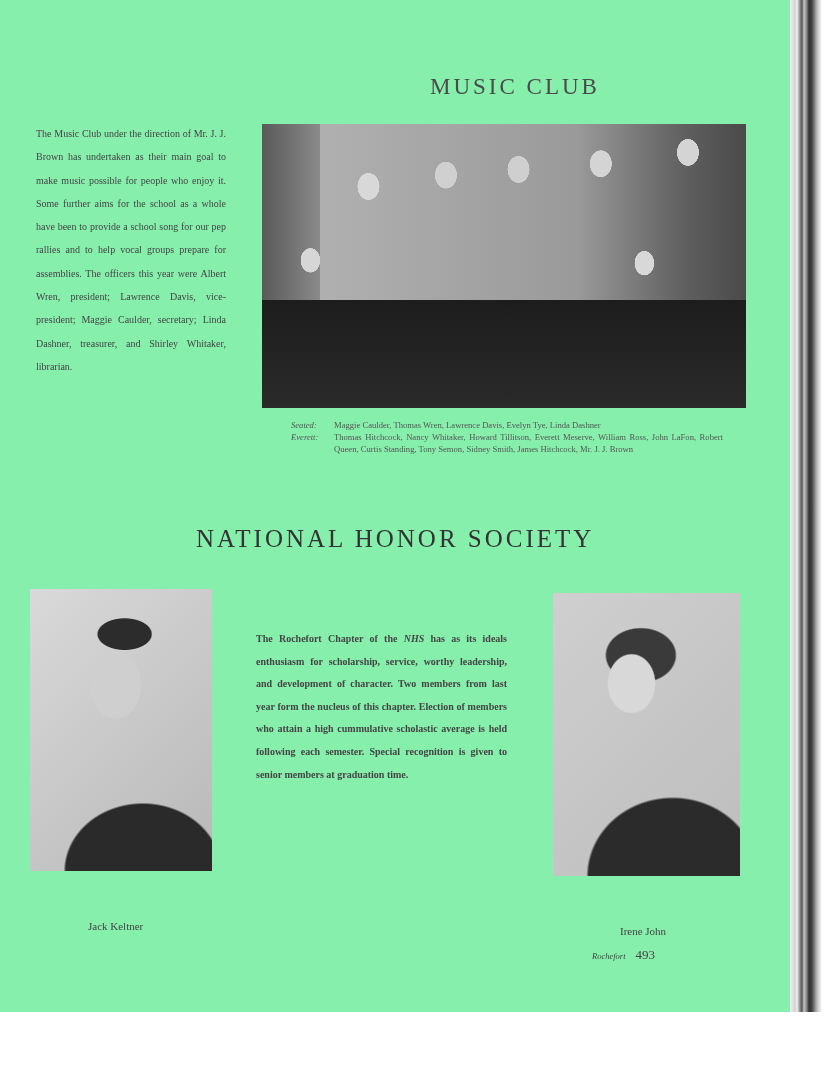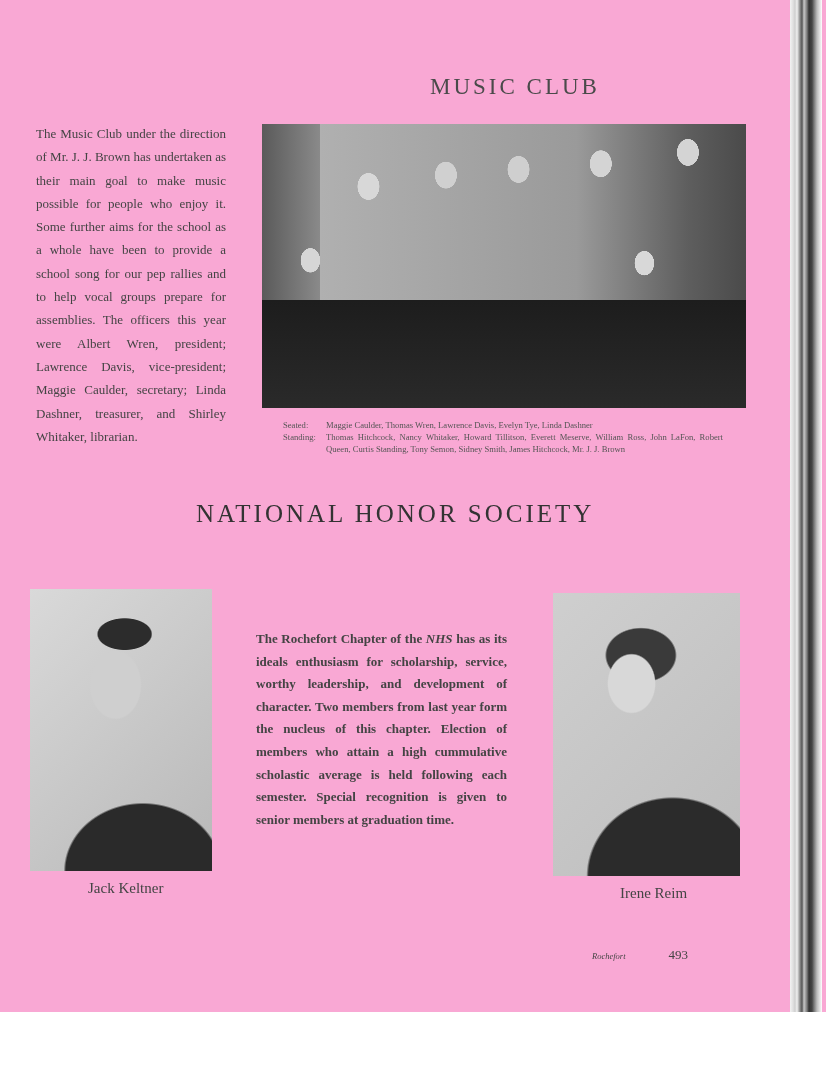--- a/index.html
+++ b/index.html
@@ -1,23 +1,23 @@
 <!DOCTYPE html>
 <html><head>
 <meta charset="utf-8">
 <style>
   html,body{margin:0;padding:0;}
   body{width:840px;height:1087px;background:#ffffff;position:relative;overflow:hidden;font-family:"Liberation Serif","DejaVu Serif",serif;color:#3a3a3a;}
-  .page{position:absolute;left:0;top:0;width:790px;height:1012px;background:#f9a8d4;padding-left:36px;}
+  .page{position:absolute;left:0;top:0;width:790px;height:1012px;background:#86efac;}
   .gutter{position:absolute;left:790px;top:0;width:32px;height:1012px;
     background:linear-gradient(to right,#f3f3f3 0px,#e0e0e0 3px,#cfcfcf 5px,#f0f0f0 7px,#8a8a8a 10px,#555 12px,#c8c8c8 14px,#7a7a7a 17px,#333 19px,#444 22px,#777 24px,#bbb 27px,#ffffff 32px);}
   .h1{position:absolute;font-weight:normal;letter-spacing:3px;color:#4a4a4a;margin:0;}
   #music-title{left:430px;top:74px;font-size:23px;}
-  #nhs-title{left:196px;top:500px;font-size:25px;color:#333;}
-  .body-text{position:absolute;font-size:13px;line-height:23.3px;color:#444;text-align:justify;}
+  #nhs-title{left:196px;top:525px;font-size:25px;color:#333;}
+  .body-text{position:absolute;font-size:10px;line-height:23.3px;color:#444;text-align:justify;}
   #music-text{left:36px;top:122px;width:190px;}
   #nhs-text{left:256px;top:628px;width:251px;line-height:22.6px;font-weight:bold;}
   .photo{position:absolute;overflow:hidden;}
   #club-photo{left:262px;top:124px;width:484px;height:284px;background:
     radial-gradient(ellipse 18px 22px at 22% 22%,#d8d8d8 60%,transparent 62%),
     radial-gradient(ellipse 18px 22px at 38% 18%,#d0d0d0 60%,transparent 62%),
     radial-gradient(ellipse 18px 22px at 53% 16%,#cfcfcf 60%,transparent 62%),
     radial-gradient(ellipse 18px 22px at 70% 14%,#d4d4d4 60%,transparent 62%),
     radial-gradient(ellipse 18px 22px at 88% 10%,#d4d4d4 60%,transparent 62%),
     radial-gradient(ellipse 16px 20px at 10% 48%,#d6d6d6 60%,transparent 62%),
@@ -31,60 +31,60 @@
     radial-gradient(ellipse 110px 95px at 62% 100%,#2a2a2a 70%,transparent 72%),
     linear-gradient(135deg,#d9d9d9,#b8b8b8);}
   #irene-photo{left:553px;top:593px;width:187px;height:283px;background:
     radial-gradient(ellipse 42px 52px at 42% 32%,#d8d8d8 55%,transparent 58%),
     radial-gradient(ellipse 62px 48px at 47% 22%,#3a3a3a 55%,transparent 58%),
     radial-gradient(ellipse 120px 110px at 64% 100%,#2b2b2b 70%,transparent 72%),
     linear-gradient(135deg,#cfcfcf,#bdbdbd);}
   .caption{position:absolute;font-size:8.6px;line-height:12px;color:#555;}
   #club-caption{left:283px;top:419px;width:440px;}
   .cap-row{display:flex;}
-  .cap-label{width:43px;flex:none;}
+  .cap-label{width:43px;flex:none;font-style:italic;margin-left:8px;}
   .cap-names{flex:1;text-align:justify;}
-  .name-label{position:absolute;font-size:15px;color:#444;}
+  .name-label{position:absolute;font-size:11px;color:#444;margin-top:40px;}
   #jack-name{left:88px;top:880px;}
   #irene-name{left:620px;top:885px;}
   #footer{position:absolute;left:592px;top:947px;font-size:12px;color:#444;}
-  #footer .school{font-style:italic;font-size:8.5px;margin-right:20px;}
-  #footer .num{font-size:13px;margin-left:20px;}
+  #footer .school{font-style:italic;font-size:8.5px;margin-right:7px;}
+  #footer .num{font-size:13px;}
 </style>
 </head>
 <body>
 
 <div class="page">
 
   <h1 class="h1" id="music-title">MUSIC CLUB</h1>
 
   <p class="body-text" id="music-text" style="margin:0">The Music Club under the direction of Mr. J. J. Brown has undertaken as their main goal to make music possible for people who enjoy it. Some further aims for the school as a whole have been to provide a school song for our pep rallies and to help vocal groups prepare for assemblies. The officers this year were Albert Wren, president; Lawrence Davis, vice-president; Maggie Caulder, secretary; Linda Dashner, treasurer, and Shirley Whitaker, librarian.</p>
 
   <div class="photo" id="club-photo" title="Music Club group photo"></div>
 
   <div class="caption" id="club-caption">
     <div class="cap-row">
       <span class="cap-label">Seated:</span>
       <span class="cap-names">Maggie Caulder, Thomas Wren, Lawrence Davis, Evelyn Tye, Linda Dashner</span>
     </div>
     <div class="cap-row">
-      <span class="cap-label">Standing:</span>
+      <span class="cap-label">Everett:</span>
       <span class="cap-names">Thomas Hitchcock, Nancy Whitaker, Howard Tillitson, Everett Meserve, William Ross, John LaFon, Robert Queen, Curtis Standing, Tony Semon, Sidney Smith, James Hitchcock, Mr. J. J. Brown</span>
     </div>
   </div>
 
   <h1 class="h1" id="nhs-title">NATIONAL HONOR SOCIETY</h1>
 
   <div class="photo" id="jack-photo" title="Portrait of Jack Keltner"></div>
   <div class="name-label" id="jack-name">Jack Keltner</div>
 
   <p class="body-text" id="nhs-text" style="margin:0"><span>The Rochefort Chapter of the </span><i>NHS</i><span> has as its ideals enthusiasm for scholarship, service, worthy leadership, and development of character. Two members from last year form the nucleus of this chapter. Election of members who attain a high cummulative scholastic average is held following each semester. Special recognition is given to senior members at graduation time.</span></p>
 
   <div class="photo" id="irene-photo" title="Portrait of Irene Reim"></div>
-  <div class="name-label" id="irene-name">Irene Reim</div>
+  <div class="name-label" id="irene-name">Irene John</div>
 
   <div id="footer">
     <span class="school">Rochefort</span>
     <span class="num">493</span>
   </div>
 </div>
 
 <div class="gutter"></div>
 
 </body></html>

